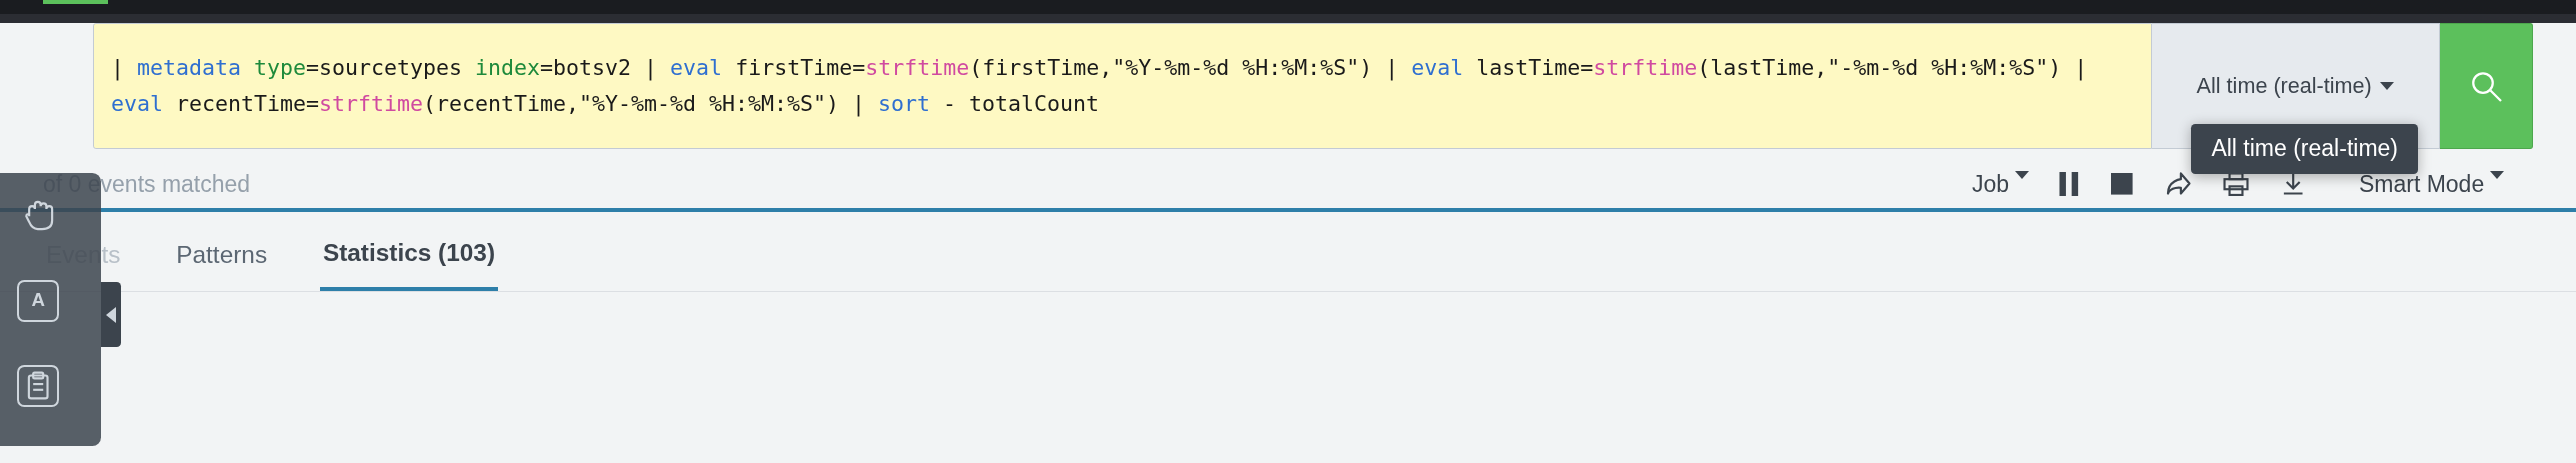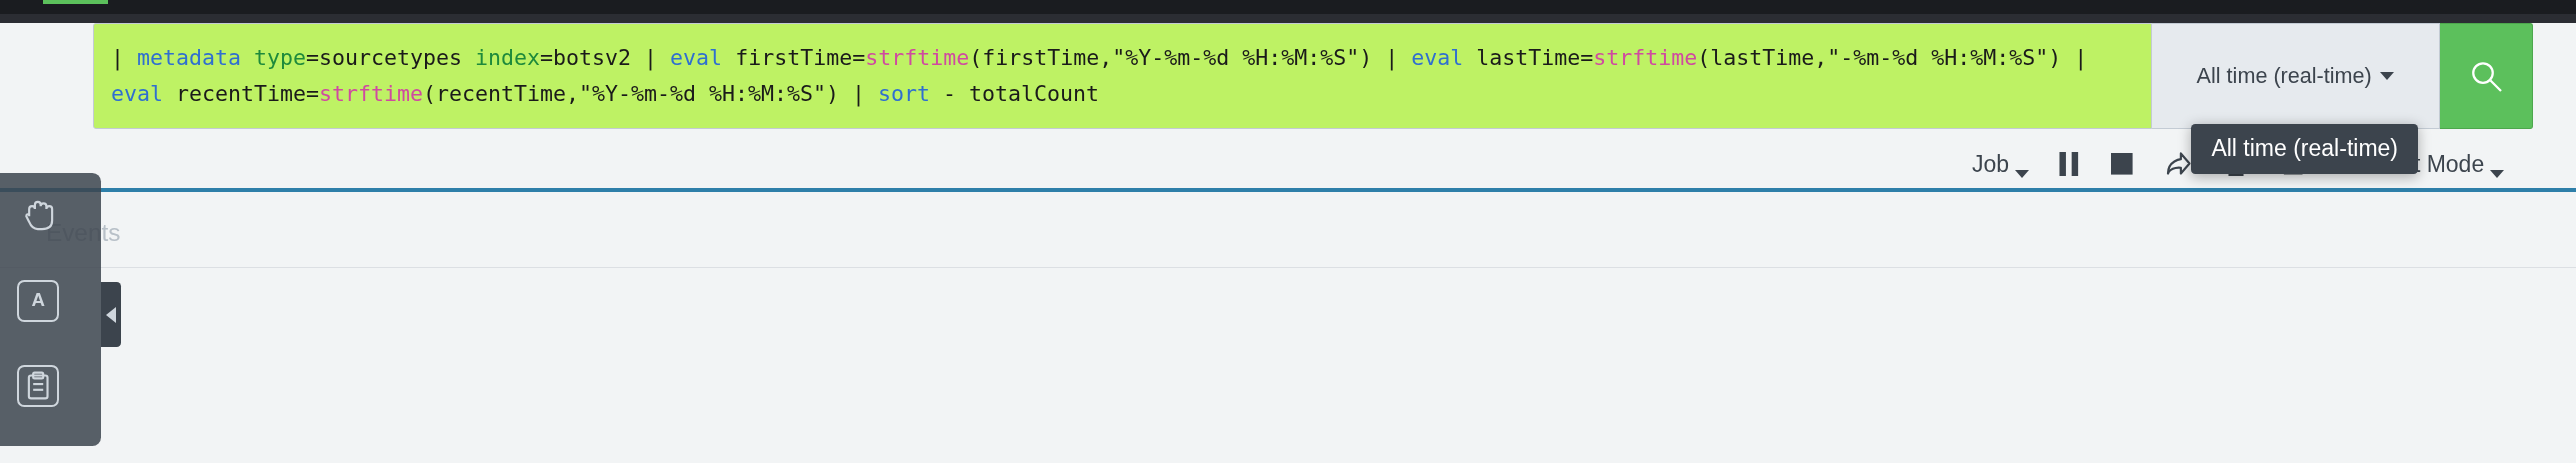--- a/index.html
+++ b/index.html
@@ -8,34 +8,34 @@
   .topbar-active { position: absolute; left: 43px; top: 0; width: 65px; height: 4.3px; background: #5cc05c; }
   .topbar-under { height: 8.6px; background: #2b2d33; width: 100%; }
   .page { width: 100%; background: #f2f4f5; padding: 0; }
   .header-row { display: flex; align-items: center; padding: 21.6px 43px 14.4px 43px; }
   .page-title { font-size: 42px; font-weight: 400; color: #3c444d; flex: 1; }
   .header-actions { display: flex; align-items: center; gap: 36px; font-size: 23px; color: #6b7785; }
   .header-actions .action { cursor: pointer; display: flex; align-items: center; gap: 5.8px; }
   .header-actions .disabled { color: #b8c0c8; cursor: default; }
   .caret { width: 0; height: 0; border-left: 7.2px solid transparent; border-right: 7.2px solid transparent; border-top: 8.6px solid currentColor; display: inline-block; }
   .search-row { display: flex; align-items: stretch; padding: 0 43px 14.4px 93px; gap: 0; position: relative; }
-  .search-box { flex: 1; background: #bef264; border: 0.7px solid #c3cbd4; border-radius: 2.9px 0 0 2.9px; padding: 16px 17px; font-family: Consolas, Menlo, monospace; font-size: 21.6px; line-height: 36px; color: #333; min-height: 86px; white-space: pre-wrap; word-break: break-word; overflow: hidden; }
+  .search-box { flex: 1; background: #fef9c3; border: 0.7px solid #c3cbd4; border-radius: 2.9px 0 0 2.9px; padding: 26px 17px; font-family: Consolas, Menlo, monospace; font-size: 21.6px; line-height: 36px; color: #333; min-height: 86px; white-space: pre-wrap; word-break: break-word; overflow: hidden; }
   .search-box .t-pipe  { color: #1a1a1a; }
   .search-box .t-cmd   { color: #2f6fd0; }
   .search-box .t-arg   { color: #1e8a3b; }
   .search-box .t-func  { color: #d04aa0; }
   .search-box .t-text  { color: #1a1a1a; }
   .time-picker { width: 288px; background: #e6eaee; border: 0.7px solid #c3cbd4; border-left: none; display: flex; align-items: center; justify-content: center; font-size: 21.6px; color: #3c444d; cursor: pointer; gap: 8.6px;}
   .search-btn { width: 93px; background: #5cc05c; border: 0.7px solid #4da74d; border-left: none; border-radius: 0 2.9px 2.9px 0; display: flex; align-items: center; justify-content: center; cursor: pointer; }
   .search-btn svg { width: 36px; height: 36px; stroke: #fff; stroke-width: 3; fill: none; }
   .tooltip { position: absolute; right: 158px; top: 101px; background: #3c444d; color: #fff; font-size: 23px; padding: 11.5px 20px; border-radius: 4.3px; box-shadow: 0 2.9px 13px rgba(0,0,0,.3); z-index: 20; }
   .job-bar { display: flex; align-items: center; padding: 7.2px 43px 10px 43px; font-size: 23px; color: #95a0ab; border-bottom: 4.3px solid #2e7fa9; }
   .job-bar .slot { margin-right: 43px; display: flex; align-items: center; gap: 7.2px;}
   .job-bar .spacer { flex: 1; }
-  .job-bar .jobmenu { color: #3c444d; cursor: pointer; margin-right: 29px; display:flex; align-items:flex-end; gap:5.8px;}
+  .job-bar .jobmenu { color: #3c444d; cursor: pointer; margin-right: 29px; display:flex; align-items:flex-start; gap:5.8px;}
   .job-icons { display: flex; align-items: center; gap: 32px; color: #3c444d; }
   .job-icons .ico { cursor: pointer; display: flex; }
   .tabs { display: flex; align-items: center; gap: 50px; padding: 14.4px 43px 0 43px; font-size: 24.4px; border-bottom: 0.7px solid #dcdfe3; }
   .tabs .tab { color: #5c6773; padding: 13px 2.9px 20px 2.9px; cursor: pointer; }
   .tabs .tab.disabled { color: #b8c0c8; cursor: default; }
   .tabs .tab.active { color: #3c444d; font-weight: 600; border-bottom: 4.3px solid #2e7fa9; }
   
   .float-bar { position: absolute; left: 0; top: 173px; width: 101px; height: 273px; background: rgba(60,68,77,.85); border-radius: 0 8.6px 8.6px 0; display: flex; flex-direction: column; align-items: flex-start; padding: 21.6px 17px; gap: 43px; z-index: 30; }
   .float-bar .fb-item { width: 42px; height: 42px; display: flex; align-items: center; justify-content: center; border: 2.2px solid #cfd6dd; border-radius: 7.2px; color: #cfd6dd; cursor: pointer;}
   .float-bar .fb-item.noframe { border: none; }
@@ -62,20 +62,21 @@
     <div class="search-btn">
       <svg viewBox="0 0 48 48">
         <circle cx="20" cy="20" r="13"></circle>
         <line x1="30" y1="30" x2="44" y2="44"></line>
       </svg>
     </div>
     <div class="tooltip">All time (real-time)</div>
   </div>
 
   <div class="job-bar">
+    <div class="slot">of 0 events matched</div>
     <div class="spacer"></div>
     <div class="jobmenu">
       <span>Job</span>
       <span class="caret"></span>
     </div>
     <div class="job-icons">
       <div class="ico">
         <svg width="21.6" height="24.4" viewBox="0 0 30 34">
             <rect x="2" y="0" width="9" height="34" fill="#3c444d"></rect>
             <rect x="19" y="0" width="9" height="34" fill="#3c444d"></rect>
@@ -105,20 +106,22 @@
       </div>
       <div class="jobmenu" style="margin-left:21.6px">
         <span>Smart Mode</span>
         <span class="caret"></span>
       </div>
     </div>
   </div>
 
   <div class="tabs">
     <div class="tab disabled">Events</div>
+    <div class="tab">Patterns</div>
+    <div class="tab active">Statistics (103)</div>
   </div>
 
 </div>
 
 <div class="float-bar">
   <div class="fb-item noframe">
     <svg width="33" height="33" viewBox="0 0 46 46" fill="none" stroke="#cfd6dd" stroke-width="3">
         <path d="M10 24 L10 14 Q10 10 14 10 Q18 10 18 14 L18 8 Q18 4 22 4 Q26 4 26 8 L26 10 Q26 6 30 6 Q34 6 34 10 L34 14 Q34 10 38 10 Q42 10 42 14 L42 30 Q42 42 28 42 L22 42 Q14 42 10 32 L6 24 Q6 20 10 22 Z"></path>
       </svg>
   </div>

